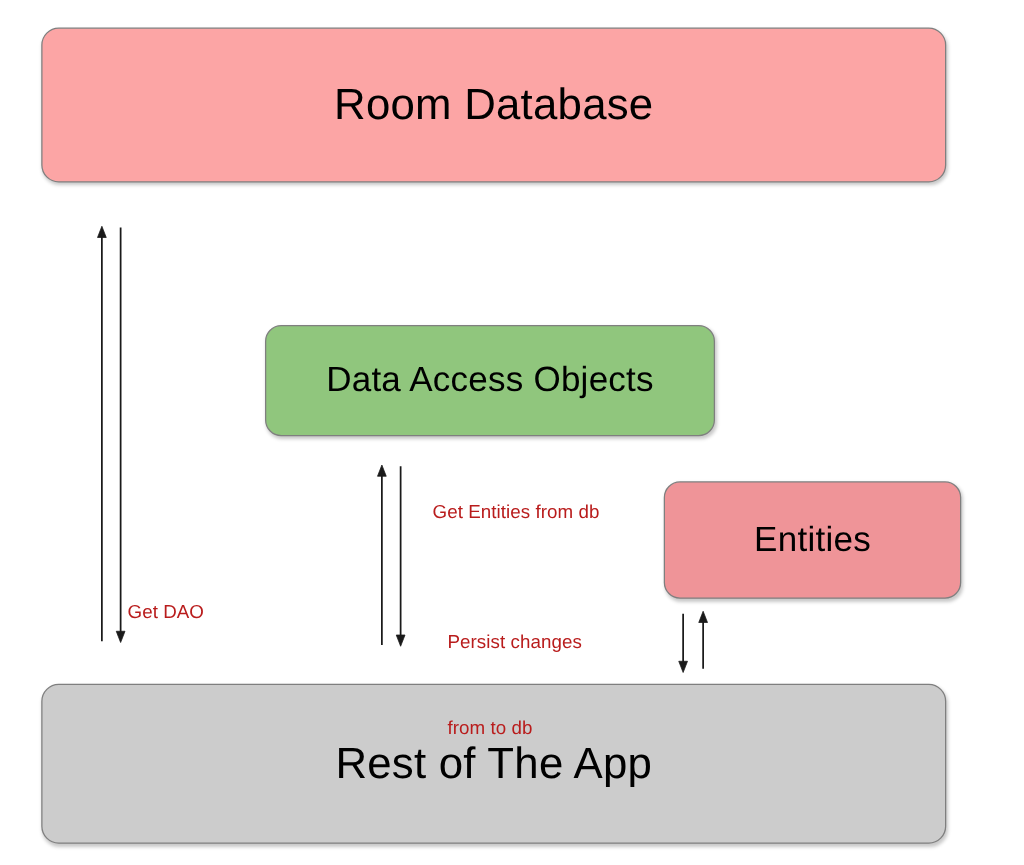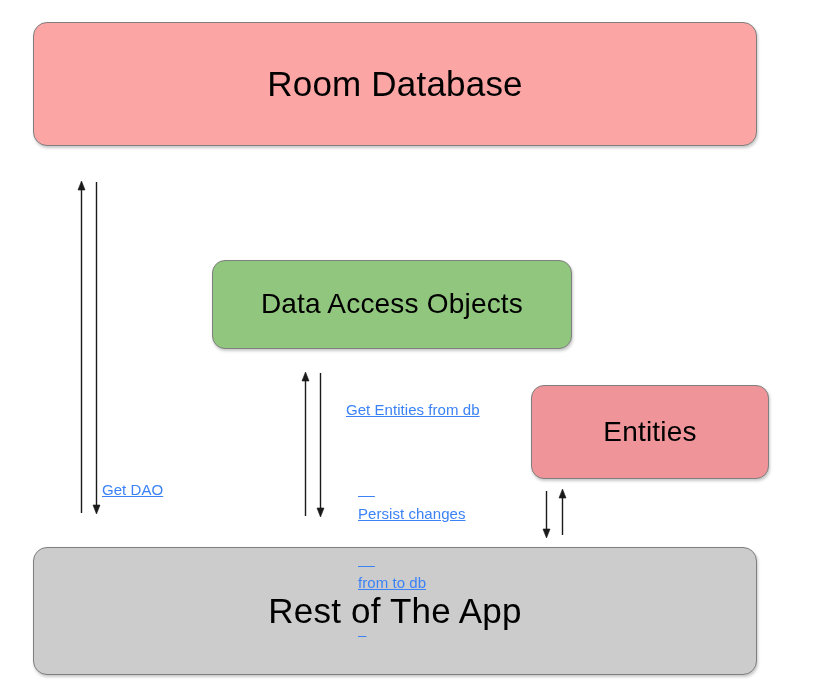--- a/index.html
+++ b/index.html
@@ -94,26 +94,25 @@
   .connector-layer polygon {
     stroke: #1a1a1a;
     fill: #1a1a1a;
     stroke-width: 1.4;
   }
   .connector-layer polygon { stroke-width: 0.6; }
 
   
   .edge-label {
     position: absolute;
-    color: #3b82f6;
+    color: #b91c1c;
     font-size: 15px;
     line-height: 1.55;
     white-space: pre;
     letter-spacing: 0.05px;
-    text-decoration: underline;
   }
 
   #label-get-dao       { left: 102px; top: 478px; }
   #label-get-entities  { left: 346px; top: 398px; }
   #label-persist       { left: 346px; top: 455px; margin-left: 12px; }
   #label-get-set       { left: 578px; top: 503px; }
 </style>
 </head>
 <body>
 

